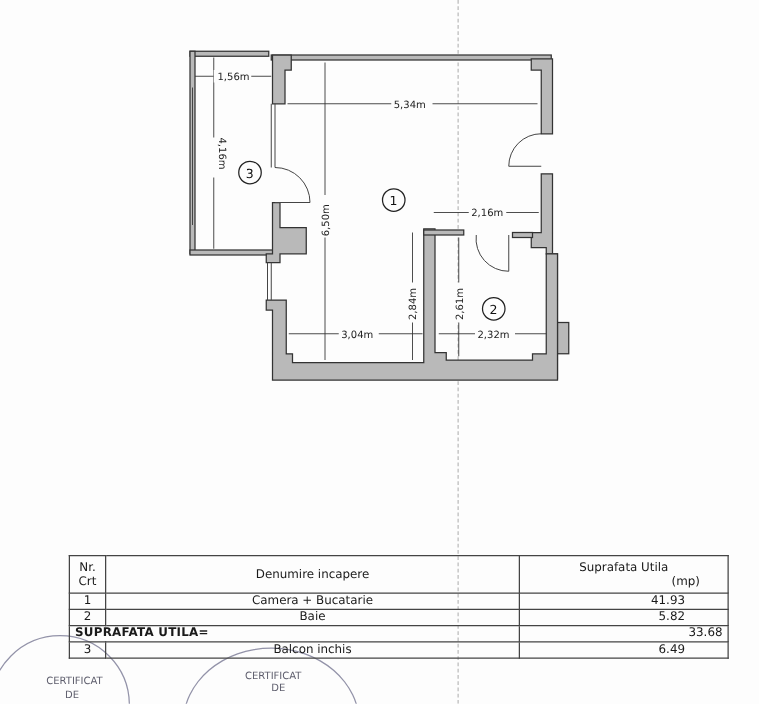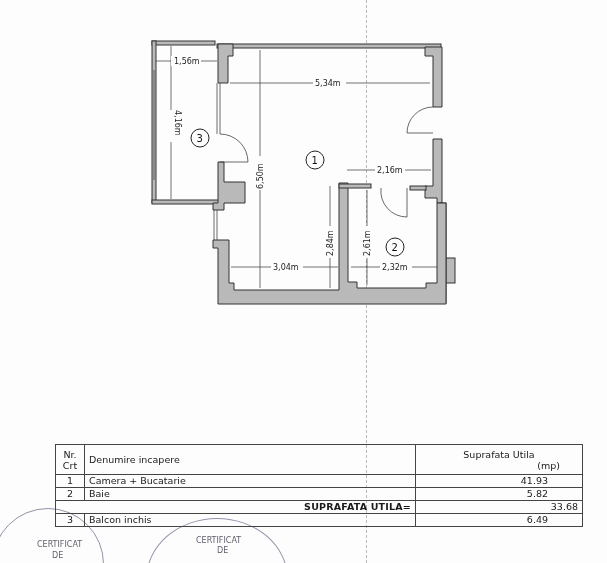--- a/index.html
+++ b/index.html
@@ -6,25 +6,25 @@
   body { width:607px; height:563px; background:#fdfdfd; position:relative; overflow:hidden;
          font-family:"DejaVu Sans", sans-serif; color:#1a1a1a; }
   .fold { position:absolute; left:366px; top:0; width:0; height:563px; border-left:1px dashed #bbb; }
   svg.plan { position:absolute; left:0; top:0; }
   .dim { font-size:8px; fill:#222; font-family:"DejaVu Sans", sans-serif; }
   .rnum { font-size:10px; fill:#111; font-family:"DejaVu Sans", sans-serif; }
   table.surf { position:absolute; left:55px; top:444px; width:528px; border-collapse:collapse;
                font-size:9.5px; font-family:"DejaVu Sans", sans-serif; }
   table.surf td { border:1px solid #444; padding:0 4px; height:12px; line-height:12px; }
   table.surf td.nr { width:20px; text-align:center; }
-  table.surf td.name { }
+  table.surf td.name { text-align:center; }
   table.surf td.val { width:128px; text-align:right; padding-right:34px; }
   table.surf tr.head td { height:29px; line-height:11px; }
   table.surf tr.head td.val { text-align:center; padding-right:4px; }
-  table.surf td.sumlabel { text-align:right; font-weight:bold; letter-spacing:0.2px; }
+  table.surf td.sumlabel { text-align:left; font-weight:bold; letter-spacing:0.2px; }
   table.surf td.sumval { text-align:right; font-weight:normal; }
   table.surf td.bold { font-weight:normal; }
   .stamp { position:absolute; border:1.5px solid rgba(60,60,100,0.55); border-radius:50%; }
   .stamp-text { position:absolute; font-size:8px; color:rgba(40,40,60,0.75); font-family:"DejaVu Sans", sans-serif; }
 </style>
 </head>
 <body>
 
 <div class="fold"></div>
 

